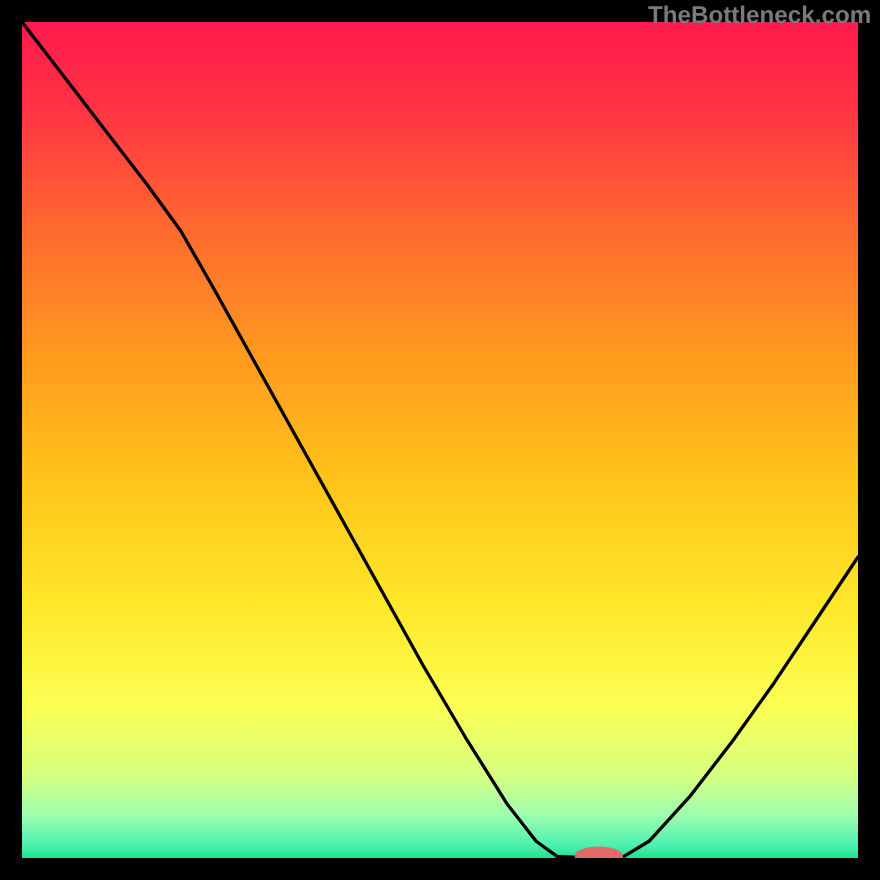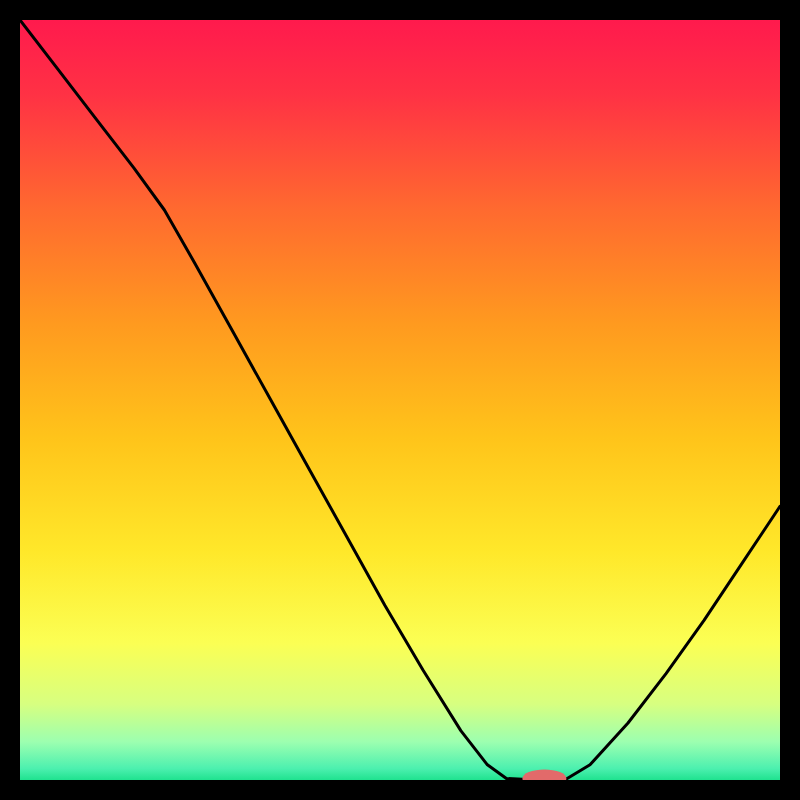--- a/index.html
+++ b/index.html
@@ -56,13 +56,14 @@
             <stop offset="95%" stop-color="#9cffb0"></stop>
             <stop offset="98.5%" stop-color="#4cf0af"></stop>
             <stop offset="100%" stop-color="#1fe28f"></stop>
           </linearGradient>
       </defs>
       <rect x="0" y="0" width="760" height="760" fill="url(#bg-grad)"></rect>
       <path id="curve-path" fill="none" d="M0.00 0.00 L38.00 49.40 L76.00 98.80 L114.00 148.20 L144.40 190.00 L174.80 243.20 L212.80 311.60 L250.80 380.00 L288.80 448.40 L326.80 516.80 L364.80 585.20 L402.80 649.80 L440.80 710.60 L467.40 744.80 L486.40 758.48 L516.80 760.00 L547.20 758.48 L570.00 744.80 L608.00 703.00 L646.00 653.60 L684.00 600.40 L722.00 543.40 L760.00 486.40" stroke="#000000" stroke-width="3" stroke-linecap="round" stroke-linejoin="round"></path>
       <ellipse id="marker-ellipse" cx="524.4" cy="758.48" rx="22" ry="9" fill="#e26a6a"></ellipse>
     </svg>
   </div>
+  <div class="watermark">TheBottleneck.com</div>
 </div>
 
 </body></html>

